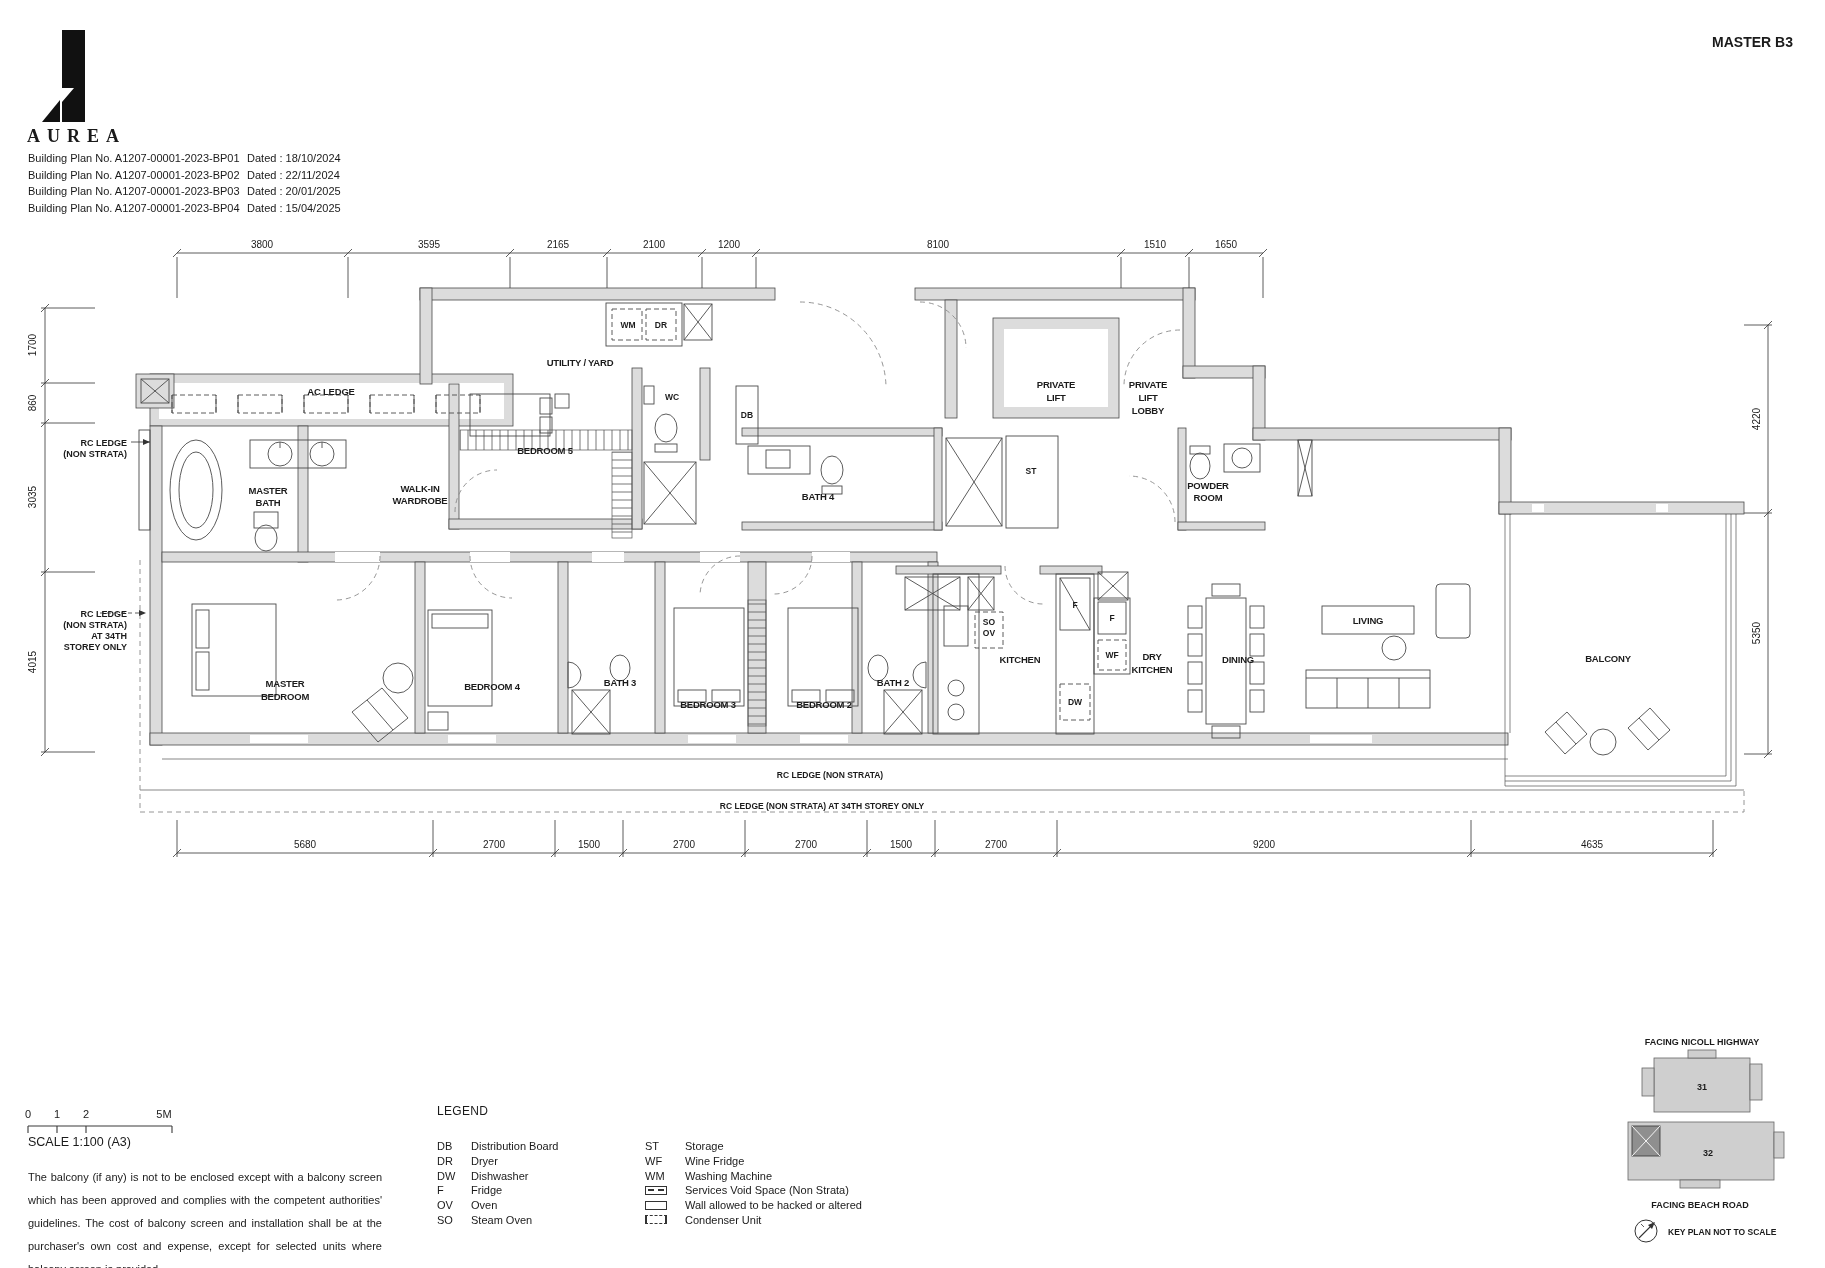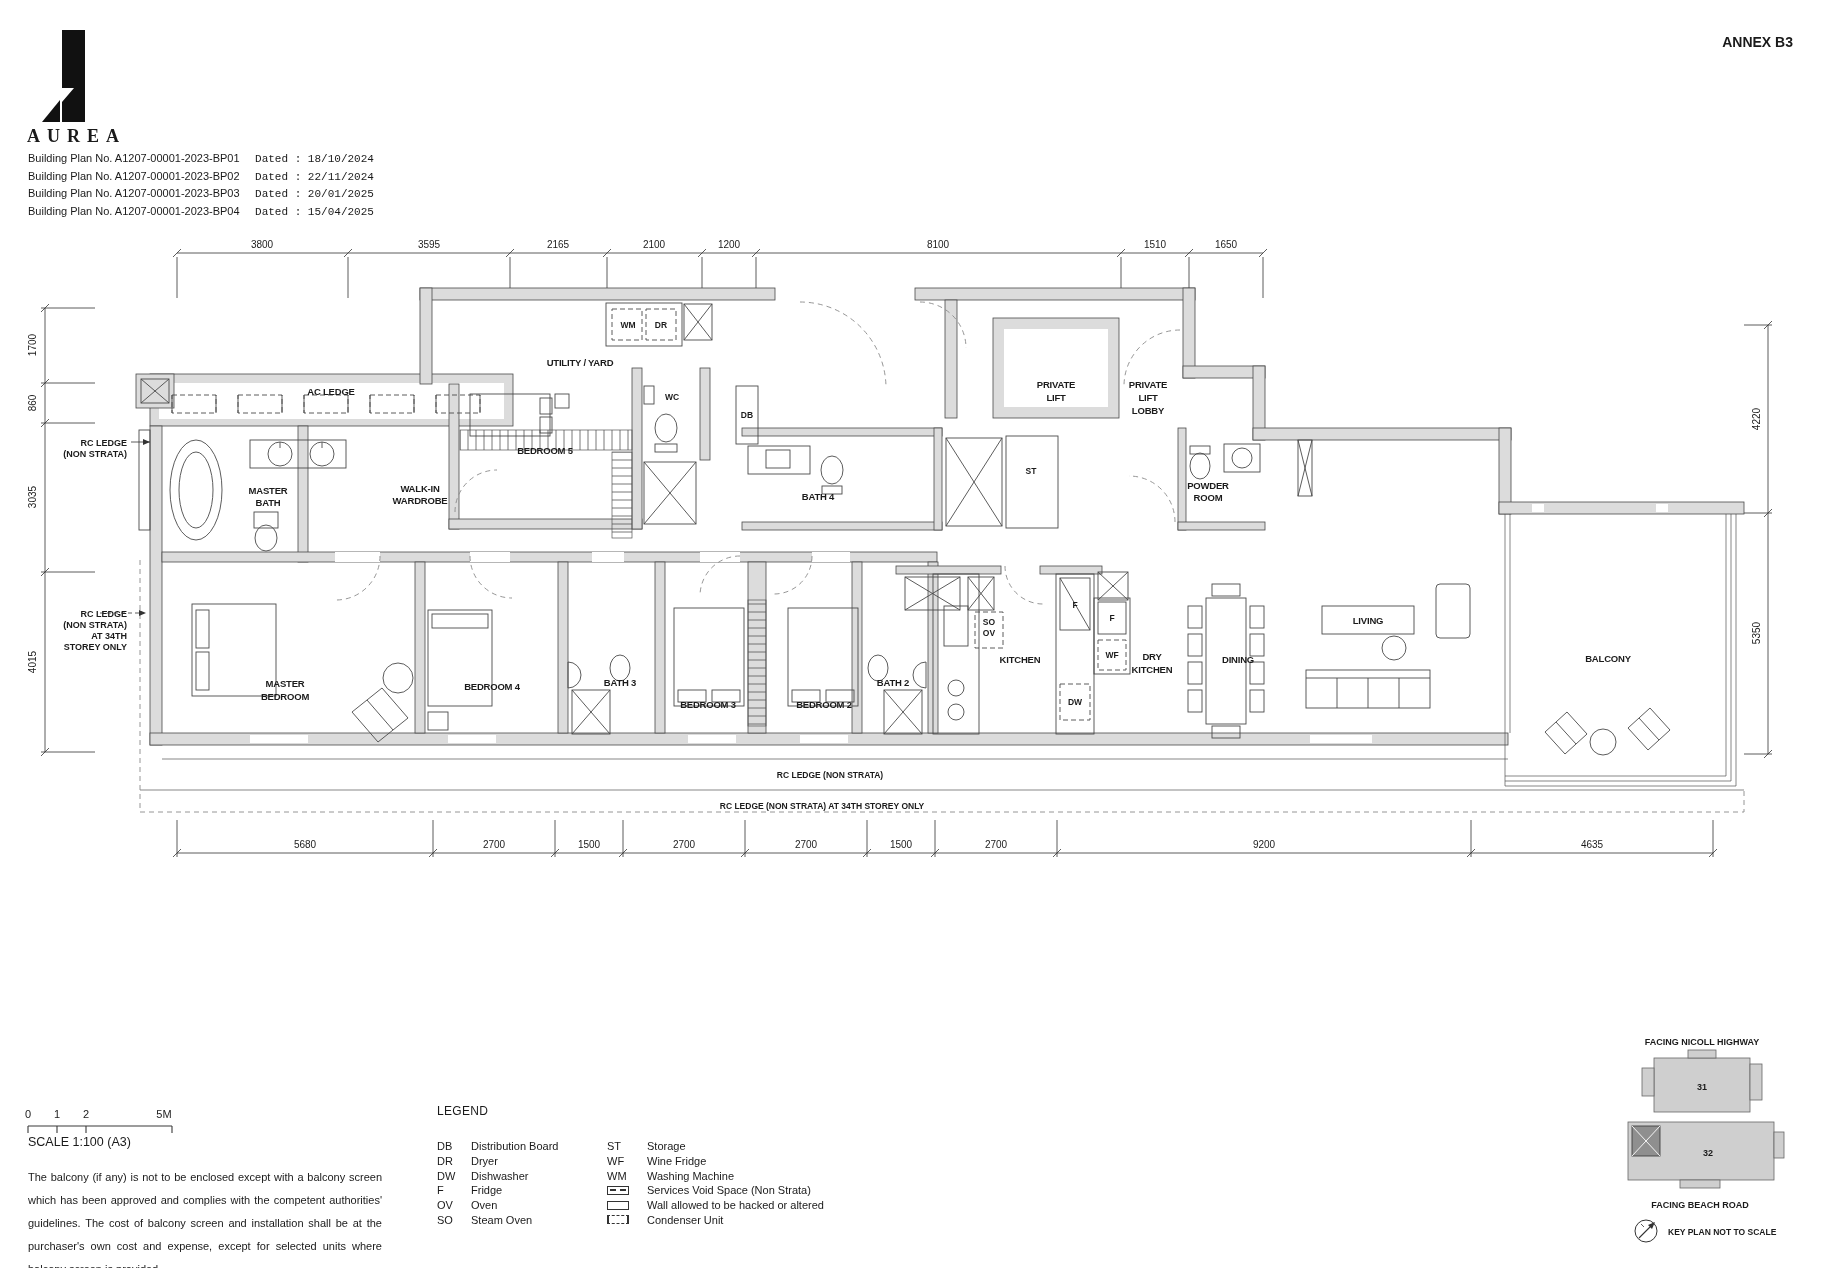--- a/index.html
+++ b/index.html
@@ -8,21 +8,21 @@
   .abs{position:absolute;}
 
   
   .brand-word{font-family:"Liberation Serif",serif;font-weight:bold;font-size:18px;letter-spacing:7px;text-align:center;}
   .title-main{font-size:25px;font-weight:bold;letter-spacing:.5px;}
   .title-type{font-size:17px;font-weight:bold;margin-top:14px;}
   .title-area{font-size:11.5px;margin-top:6px;}
   .title-stack{font-size:11.5px;margin-top:2px;}
   .bp-row{font-size:11px;line-height:16.5px;white-space:nowrap;}
   .bp-row .plan{display:inline-block;width:196px;}
-  .bp-row .dated{display:inline-block;margin-left:28px;font-family:Liberation Mono, monospace;}
+  .bp-row .dated{display:inline-block;margin-left:20px;}
   .annex{font-size:14px;font-weight:bold;}
 
   
   .w{fill:#dcdcdc;stroke:#4a4a4a;stroke-width:.8;}
   .wht{fill:#fff;stroke:none;}
   .ln{stroke:#3a3a3a;stroke-width:1.1;fill:none;}
   .thin{stroke:#555;stroke-width:.7;fill:none;}
   .furn{stroke:#4a4a4a;stroke-width:.9;fill:none;}
   .dash{stroke:#4a4a4a;stroke-width:.9;fill:none;stroke-dasharray:5 3;}
   .door{stroke:#8a8a8a;stroke-width:.9;fill:none;stroke-dasharray:5 4;}
@@ -37,21 +37,21 @@
   .kps{font:bold 8.5px "Liberation Sans",sans-serif;}
   .sc{font:11px "Liberation Sans",sans-serif;text-anchor:middle;}
   .scl{font:12.5px "Liberation Sans",sans-serif;}
 
   
   .disclaimer{width:354px;font-size:11px;line-height:23px;text-align:justify;}
   .legend-title{font-size:12px;letter-spacing:.3px;}
   .legend-grid{margin-top:21px;font-size:11px;}
   .lg-row{display:flex;align-items:center;height:14.7px;}
   .lg-abbr1{width:34px;font-size:11px;}
-  .lg-lab1{width:136px;}
+  .lg-lab1{width:174px;}
   .lg-c2{width:40px;display:flex;align-items:center;}
   .icon-box{width:22px;height:9px;border:1px solid #333;box-sizing:border-box;display:flex;align-items:center;justify-content:space-between;padding:0 2px;}
   .icon-box i{display:block;width:6px;height:2px;background:#333;}
   .icon-cond{width:22px;height:9px;box-sizing:border-box;border-top:1px dashed #333;border-bottom:1px dashed #333;border-left:2px solid #333;border-right:2px solid #333;}
   .icon-wall{width:22px;height:9px;border:1px solid #333;box-sizing:border-box;}
 </style>
 </head>
 <body>
 
 <div class="page">
@@ -75,21 +75,21 @@
     <div class="bp-row">
       <span class="plan">Building Plan No. A1207-00001-2023-BP03</span>
       <span class="dated">Dated : 20/01/2025</span>
     </div>
     <div class="bp-row">
       <span class="plan">Building Plan No. A1207-00001-2023-BP04</span>
       <span class="dated">Dated : 15/04/2025</span>
     </div>
   </div>
 
-  <div class="abs annex" style="right:32px;top:34px;">ANNEX B3</div>
+  <div class="abs annex" style="right:32px;top:34px;">MASTER B3</div>
 
   <svg class="abs" style="left:0;top:0;" width="1825" height="1268" viewBox="0 0 1825 1268">
 
     <defs>
       <pattern id="comb" width="8" height="22" patternUnits="userSpaceOnUse">
         <line x1="4" y1="0" x2="4" y2="22" stroke="#555" stroke-width=".8"></line>
       </pattern>
       <pattern id="combH" width="22" height="8" patternUnits="userSpaceOnUse">
         <line x1="0" y1="4" x2="22" y2="4" stroke="#555" stroke-width=".8"></line>
       </pattern>

